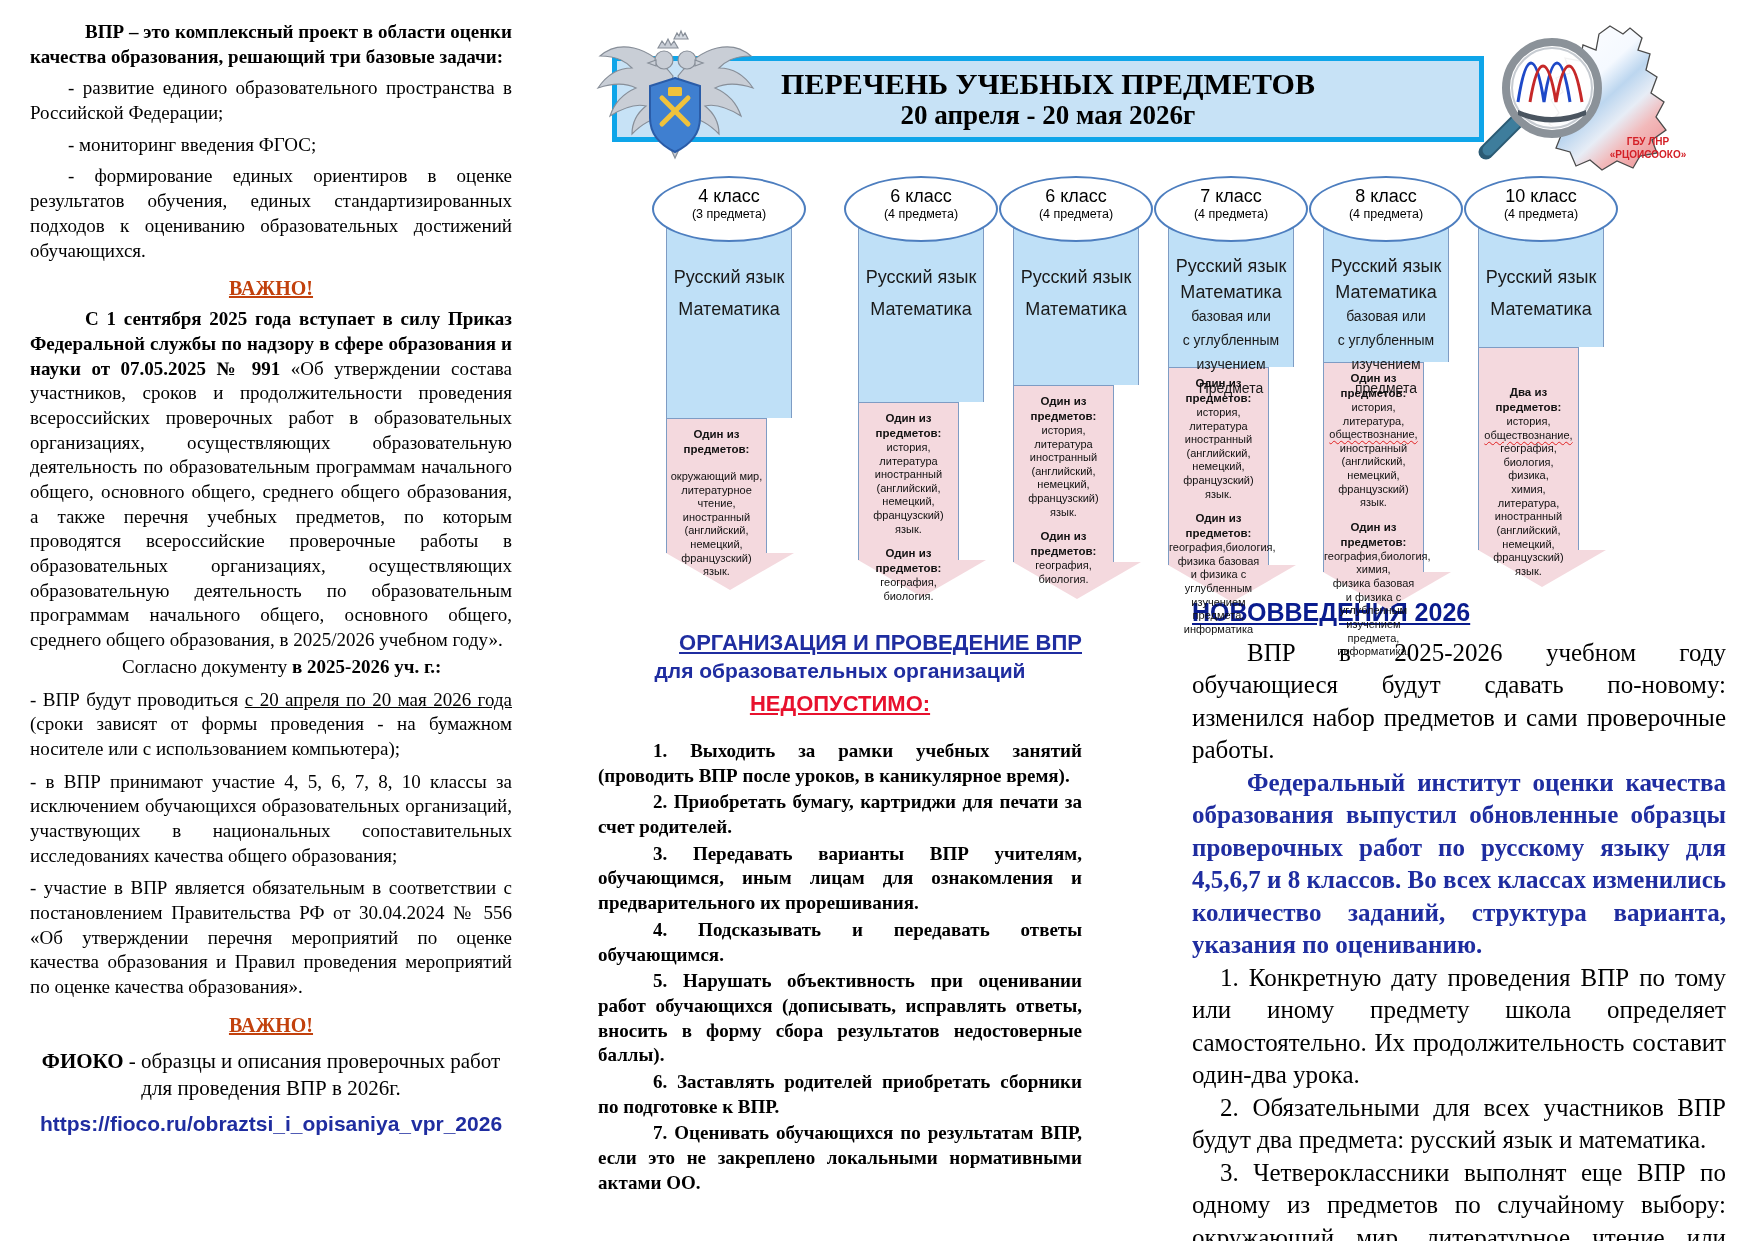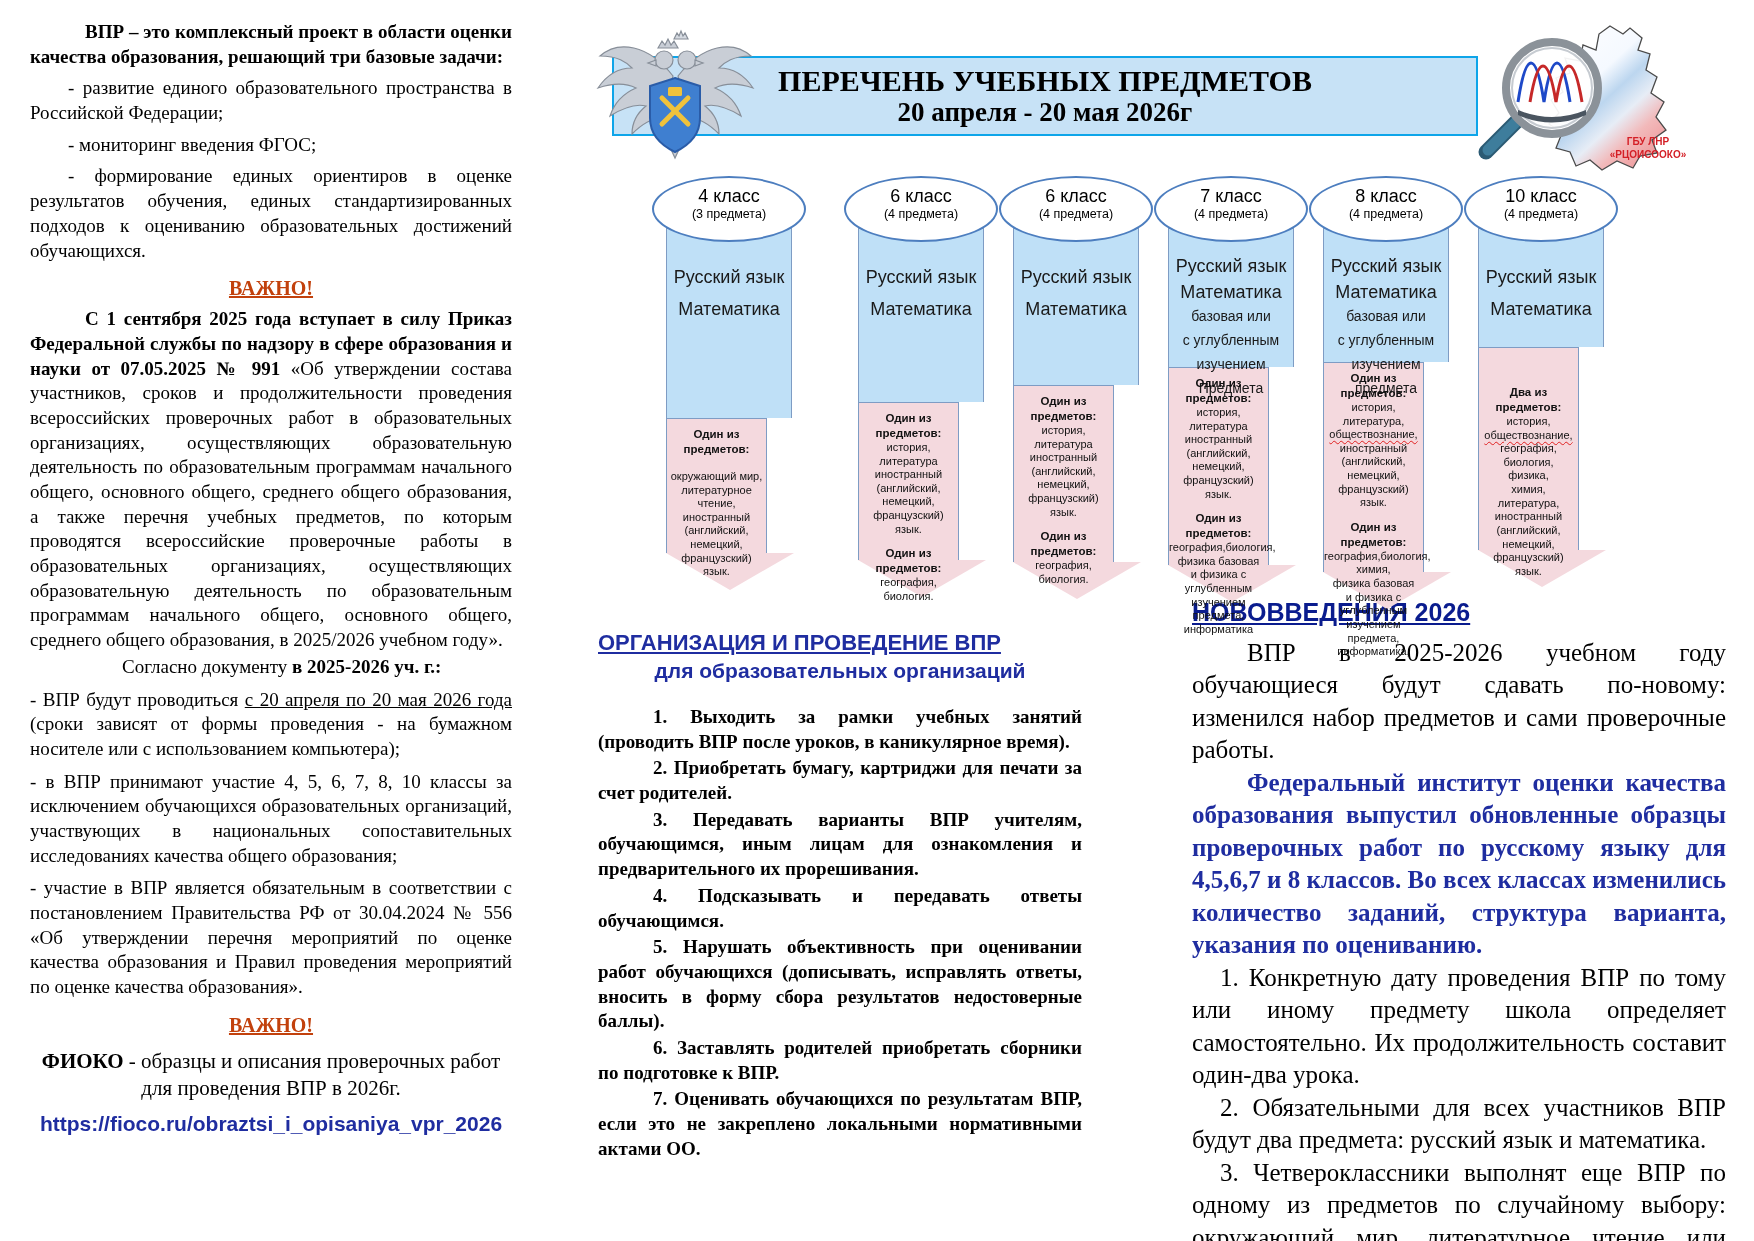--- a/index.html
+++ b/index.html
@@ -17,21 +17,21 @@
   .p-soglasno{text-indent:92px;margin-top:2px !important;}
   .p-dash{margin-top:8px !important;}
   .u{text-decoration:underline;}
   .b{font-weight:bold;}
   .fioco{text-align:center;font-size:21px;margin-top:10px !important;}
   .link{display:block;text-align:center;font-size:21px;font-weight:bold;color:#1f2da0;
         font-family:"Liberation Sans",sans-serif;margin-top:8px;text-decoration:none;}
 
   
   .banner{position:absolute;left:612px;top:56px;width:862px;height:76px;background:#c7e2f6;
-          border:2px solid #0ea5e9;display:flex;flex-direction:column;justify-content:center;
+          border:5px solid #0ea5e9;display:flex;flex-direction:column;justify-content:center;
           text-align:center;z-index:1;}
   .banner-l1{font-size:30px;font-weight:bold;line-height:1.15;}
   .banner-l2{font-size:27px;font-weight:bold;line-height:1.1;}
   .emblem{position:absolute;left:588px;top:26px;z-index:2;}
   .maplogo{position:absolute;left:1452px;top:20px;z-index:2;}
   .logo-text{position:absolute;z-index:3;color:#d41f26;font-family:"Liberation Sans",sans-serif;
              font-weight:bold;text-align:center;width:120px;line-height:1.2;}
   .logo-t1{left:1588px;top:136px;font-size:10px;}
   .logo-t2{left:1588px;top:149px;font-size:10px;}
 
@@ -61,21 +61,21 @@
   .c1 .pk-h{margin-bottom:13px;}
   .pk-body,.pk-line{font-size:11px;line-height:1.24;color:#111;}
   .blk2{margin-top:10px;}
   .wavy{text-decoration:underline wavy #e02020;text-decoration-thickness:1px;text-underline-offset:2px;}
   .tri{width:0;height:0;border-left:64px solid transparent;border-right:64px solid transparent;
        border-top:37px solid #f4d9de;}
 
   
   .mid-col{position:absolute;left:598px;top:630px;width:484px;}
   .mid-h1{font-family:"Liberation Sans",sans-serif;font-size:22px;font-weight:bold;color:#1f2da0;
-          text-decoration:underline;text-align:left;margin:0;}
+          text-decoration:underline;text-align:right;margin:0;}
   .mid-h2{font-family:"Liberation Sans",sans-serif;font-size:21px;font-weight:bold;color:#1f2da0;
           text-align:center;margin:3px 0 0;}
   .mid-h3{font-family:"Liberation Sans",sans-serif;font-size:22px;font-weight:bold;color:#e8112d;
           text-decoration:underline;text-align:center;margin:8px 0 0;}
   .mid-items{margin-top:22px;}
   .mid-items p{font-size:19px;font-weight:bold;line-height:1.3;text-align:justify;text-indent:55px;margin:0 0 2px;}
 
   
   .right-col{position:absolute;left:1192px;top:596px;width:534px;}
   .right-h{font-family:"Liberation Sans",sans-serif;font-size:22px;font-weight:bold;color:#0a1c8e;
@@ -325,20 +325,21 @@
 немецкий,
 французский) язык.</div>
       </div>
       <div class="tri"></div>
     </div>
   </div>
 
   <div class="mid-col">
     <p class="mid-h1">ОРГАНИЗАЦИЯ И ПРОВЕДЕНИЕ ВПР</p>
     <p class="mid-h2">для образовательных организаций</p>
+    <p class="mid-h3">НЕДОПУСТИМО:</p>
     <div class="mid-items">
       <p>1. Выходить за рамки учебных занятий (проводить ВПР после уроков, в каникулярное время).</p>
       <p>2. Приобретать бумагу, картриджи для печати за счет родителей.</p>
       <p>3. Передавать варианты ВПР учителям, обучающимся, иным лицам для ознакомления и предварительного их прорешивания.</p>
       <p>4. Подсказывать и передавать ответы обучающимся.</p>
       <p>5. Нарушать объективность при оценивании работ обучающихся (дописывать, исправлять ответы, вносить в форму сбора результатов недостоверные баллы).</p>
       <p>6. Заставлять родителей приобретать сборники по подготовке к ВПР.</p>
       <p>7. Оценивать обучающихся по результатам ВПР, если это не закреплено локальными нормативными актами ОО.</p>
     </div>
   </div>

